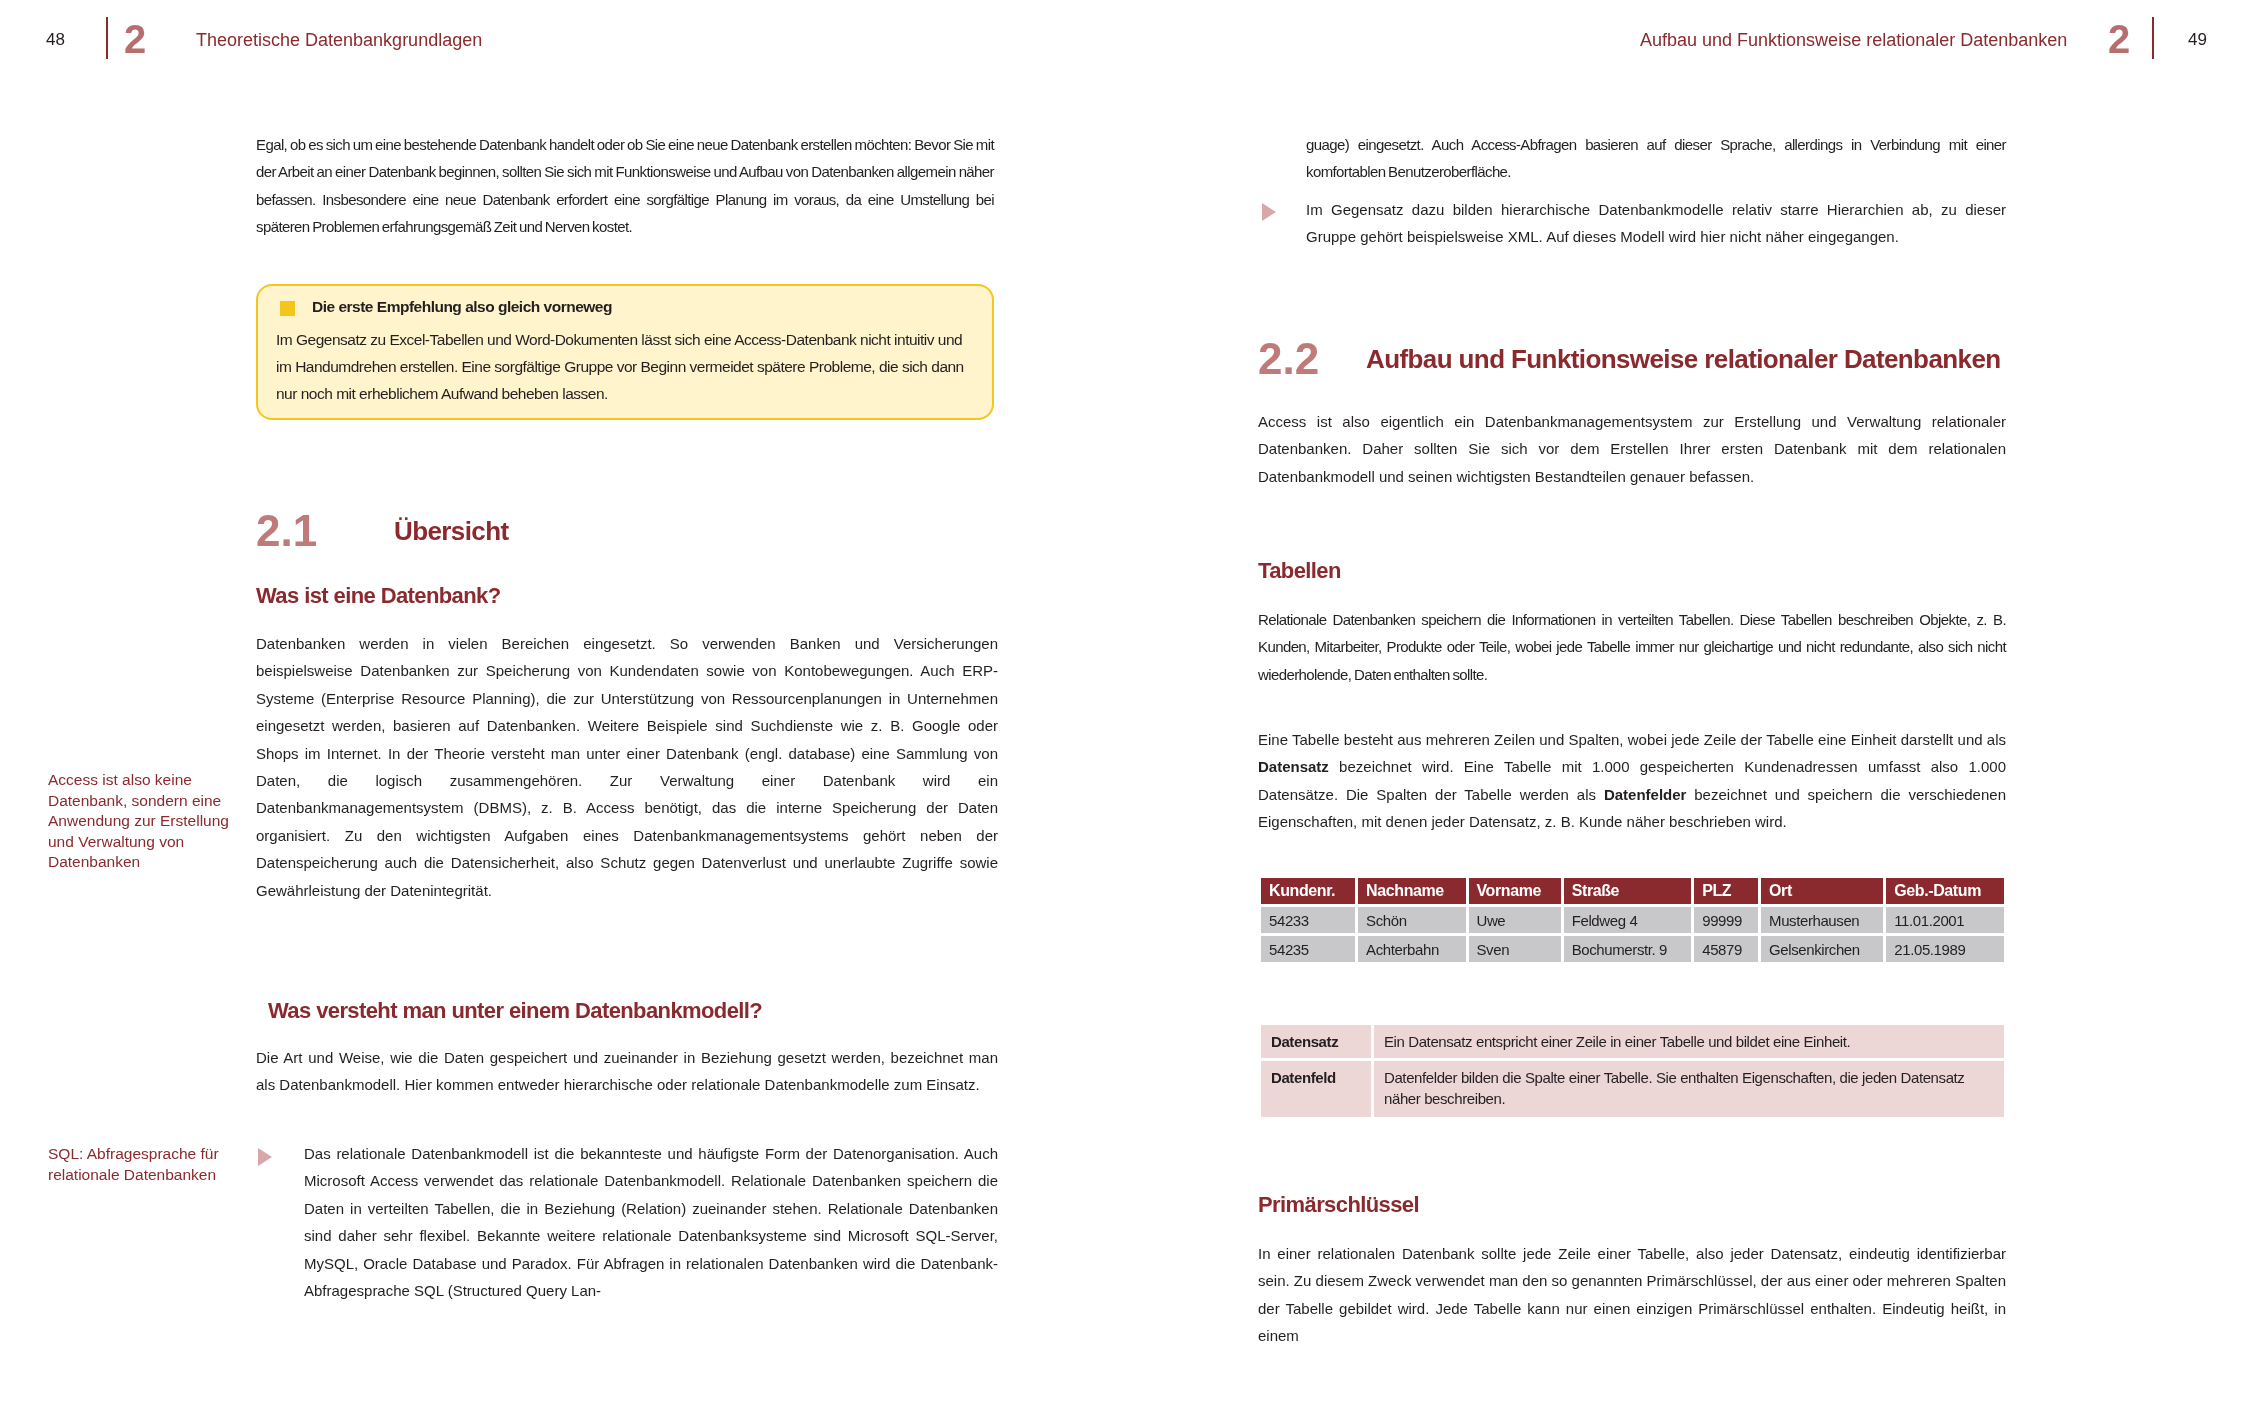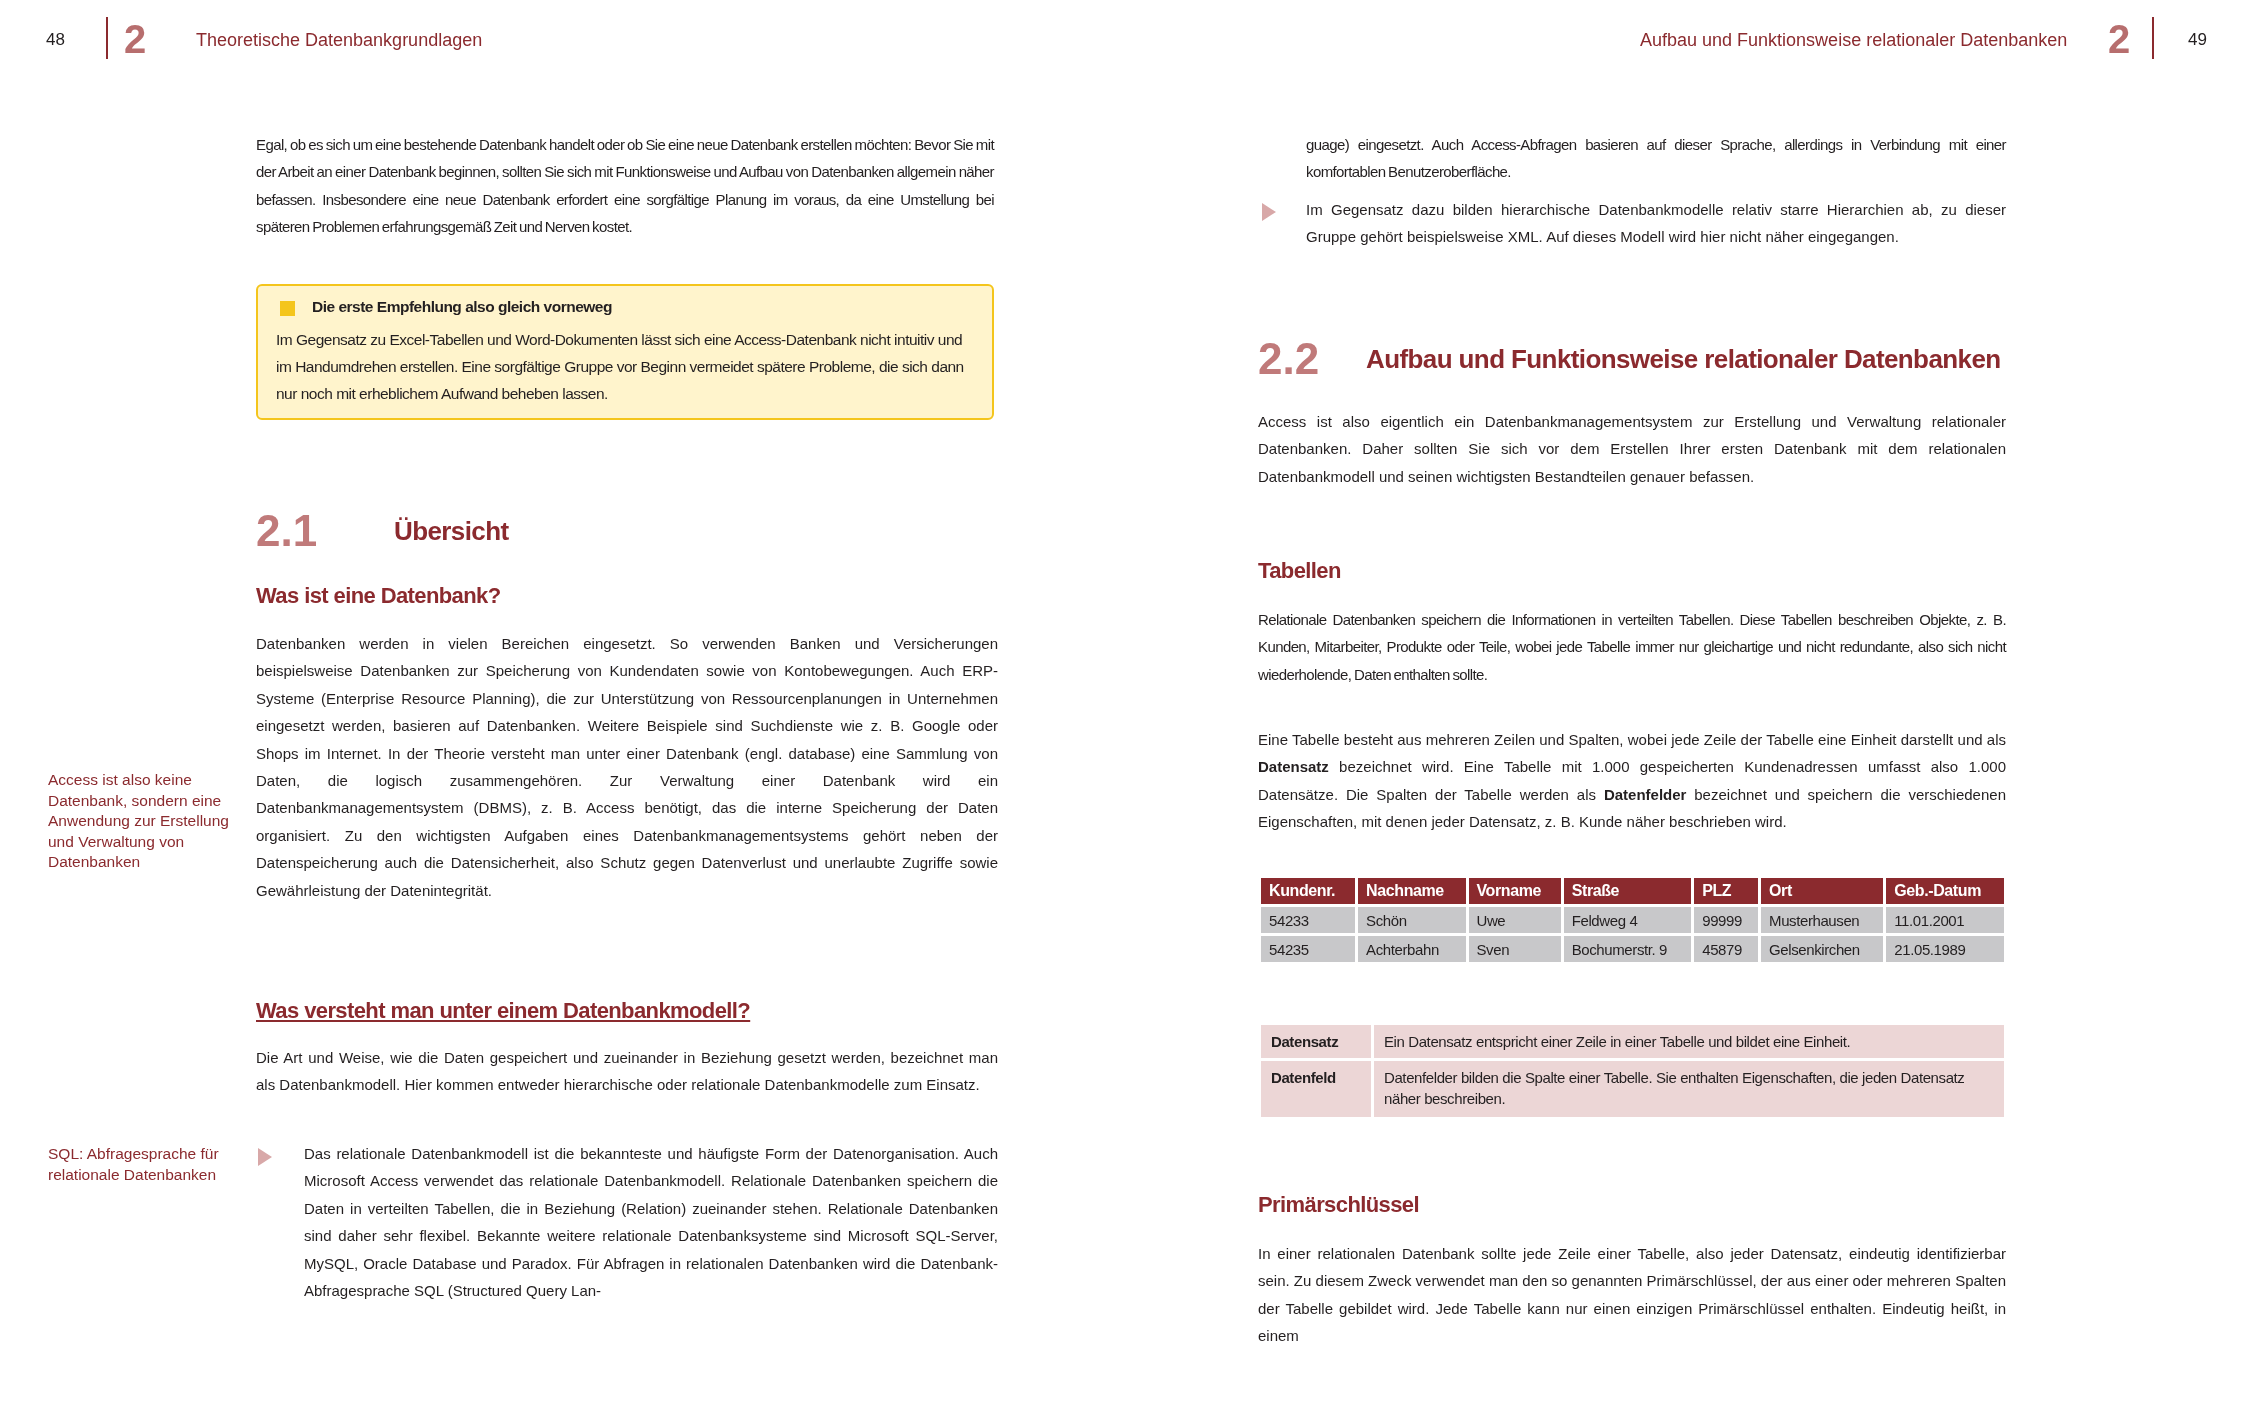--- a/index.html
+++ b/index.html
@@ -12,21 +12,21 @@
   .hdr-title { font-size: 18px; color: #8b2a2e; top: 30px; }
 
   .body-text { font-size: 15px; line-height: 27.4px; text-align: justify; color: #231f20; margin: 0; }
   .body-text.condensed { letter-spacing: -0.6px; word-spacing: -1px; }
   .sec-num { font-size: 44px; font-weight: bold; color: #c07a7a; }
   .sec-title { font-size: 26px; font-weight: bold; color: #8b2a2e; letter-spacing: -0.6px; }
   .subhead { font-size: 22px; font-weight: bold; color: #8b2a2e; letter-spacing: -0.6px; }
   .margin-note { font-size: 15.5px; line-height: 20.5px; color: #8b2a2e; }
 
   .tip-box { left: 256px; top: 284px; width: 738px; height: 136px; background: #fff4cc;
-             border: 2px solid #f4c51c; border-radius: 6px; box-sizing: border-box; }
+             border: 2px solid #f4c51c; border-radius: 16px; box-sizing: border-box; }
   .tip-square { left: 22px; top: 15px; width: 15px; height: 15px; background: #f4c51c; }
   .tip-title { left: 54px; top: 12px; font-size: 15.5px; font-weight: bold; letter-spacing: -0.5px; }
   .tip-text { left: 18px; top: 40px; width: 700px; font-size: 15.5px; line-height: 27px; letter-spacing: -0.5px; }
 
   .bullet-icon { width: 0; height: 0; border-top: 9px solid transparent; border-bottom: 9px solid transparent;
                  border-left: 14px solid #d8a8a8; }
 
   table.data-table { border-collapse: separate; border-spacing: 3px; font-size: 15px; letter-spacing: -0.4px; }
   table.data-table th { background: #8b2a2e; color: #fff; text-align: left; font-weight: bold; height: 26px; padding: 0 8px; font-size: 16px; }
   table.data-table td { background: #c8c8ca; color: #231f20; height: 26px; padding: 0 8px; }
@@ -53,21 +53,21 @@
   </div>
 
   <div class="abs sec-num" style="left:256px; top:506px;">2.1</div>
   <div class="abs sec-title" style="left:362px; top:516px;margin-left:32px;">Übersicht</div>
 
   <div class="abs subhead" style="left:256px; top:583px;">Was ist eine Datenbank?</div>
   <p class="abs body-text" style="left:256px; top:630px; width:742px;">Datenbanken werden in vielen Bereichen eingesetzt. So verwenden Banken und Versicherungen beispielsweise Datenbanken zur Speicherung von Kundendaten sowie von Kontobewegungen. Auch ERP-Systeme (Enterprise Resource Planning), die zur Unterstützung von Ressourcenplanungen in Unternehmen eingesetzt werden, basieren auf Datenbanken. Weitere Beispiele sind Suchdienste wie z. B. Google oder Shops im Internet. In der Theorie versteht man unter einer Datenbank (engl. database) eine Sammlung von Daten, die logisch zusammengehören. Zur Verwaltung einer Datenbank wird ein Datenbankmanagementsystem (DBMS), z. B. Access  benötigt, das die interne Speicherung der Daten organisiert. Zu den wichtigsten Aufgaben eines Datenbankmanagementsystems gehört neben der Datenspeicherung auch die Datensicherheit, also Schutz gegen Datenverlust und unerlaubte Zugriffe sowie Gewährleistung der Datenintegrität.</p>
 
   <div class="abs margin-note" style="left:48px; top:770px; width:190px;">Access ist also keine Datenbank, sondern eine Anwendung zur Erstellung und Verwaltung von Datenbanken</div>
 
-  <div class="abs subhead" style="left:256px; top:998px;text-decoration:underline;">Was versteht man unter einem Datenbankmodell?</div>
+  <div class="abs subhead" style="left:268px; top:998px;">Was versteht man unter einem Datenbankmodell?</div>
   <p class="abs body-text" style="left:256px; top:1044px; width:742px;">Die Art und Weise, wie die Daten gespeichert und zueinander in Beziehung gesetzt werden, bezeichnet man als Datenbankmodell. Hier kommen entweder hierarchische oder relationale Datenbankmodelle zum Einsatz.</p>
 
   <div class="abs margin-note" style="left:48px; top:1144px; width:190px;">SQL: Abfragesprache für relationale Datenbanken</div>
 
   <div class="abs bullet-icon" style="left:258px; top:1148px;"></div>
   <p class="abs body-text" style="left:304px; top:1140px; width:694px;">Das relationale Datenbankmodell ist die bekannteste und häufigste Form der Datenorganisation. Auch Microsoft Access verwendet das relationale Datenbankmodell. Relationale Datenbanken speichern die Daten in verteilten Tabellen, die in Beziehung (Relation) zueinander stehen. Relationale Datenbanken sind daher sehr flexibel. Bekannte weitere relationale Datenbanksysteme sind Microsoft SQL-Server, MySQL, Oracle Database und Paradox. Für Abfragen in relationalen Datenbanken wird die Datenbank-Abfragesprache SQL (Structured Query Lan-</p>
 </div>
 
 <div>
   <div class="abs hdr-title" style="left:1640px;">Aufbau und Funktionsweise relationaler Datenbanken</div>

